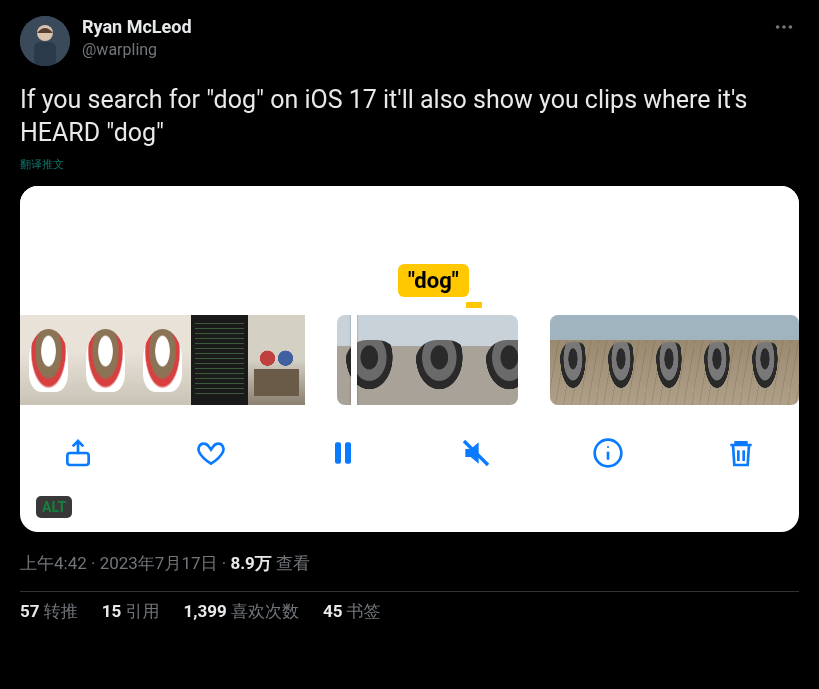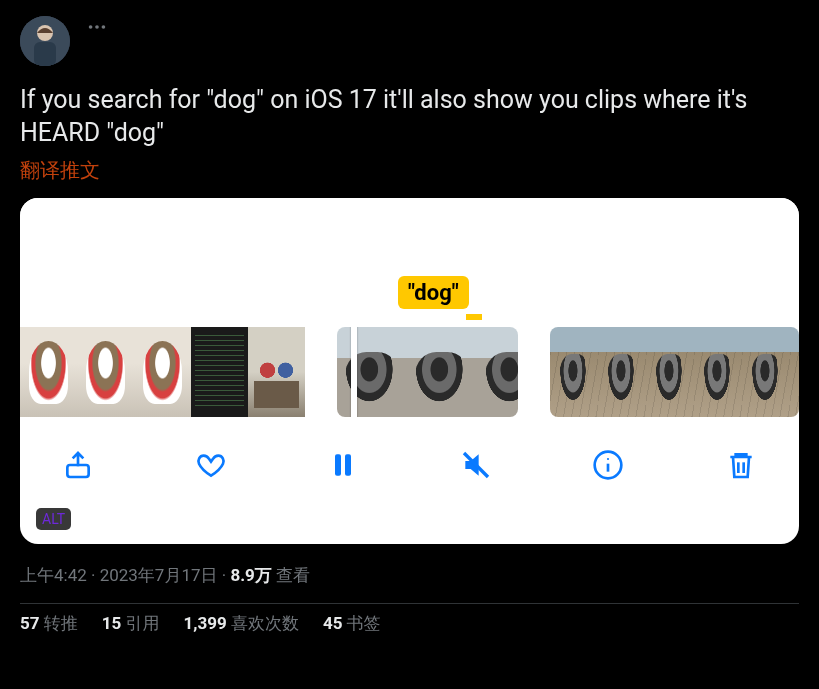--- a/index.html
+++ b/index.html
@@ -36,22 +36,22 @@
     cursor: pointer;
   }
   .tweet-text {
     margin-top: 18px;
     font-size: 25px;
     line-height: 1.3;
     color: #e7e9ea;
     font-weight: 400;
   }
   .translate {
-    color: #c2410c;
-    font-size: 20px;
+    color: #0f766e;
+    font-size: 11px;
     margin-top: 8px;
     cursor: pointer;
   }
   .media-card {
     margin-top: 14px;
     border-radius: 18px;
     background: #fff;
     overflow: hidden;
     width: 100%;
     height: 346px;
@@ -158,22 +158,22 @@
     justify-content: center;
     width: 36px; height: 36px;
   }
   .tb-btn svg { width: 32px; height: 32px; stroke: #0a7aff; fill: none; stroke-width: 2; }
   .tb-btn.pause svg rect { fill: #0a7aff; stroke: none; }
   .alt-badge {
     position: absolute;
     left: 16px;
     bottom: 14px;
     background: rgba(0,0,0,0.78);
-    color: #6d28d9;
-    font-weight: 400;
+    color: #15803d;
+    font-weight: 700;
     font-size: 14px;
     padding: 3px 6px;
     border-radius: 5px;
   }
   .meta {
     margin-top: 20px;
     color: #71767b;
     font-size: 17px;
   }
   .meta .bold { color: #e7e9ea; font-weight: 700; }
@@ -198,20 +198,24 @@
 
   <div class="header">
     <div class="avatar">
       <svg viewBox="0 0 50 50">
         <rect width="50" height="50" fill="#3b4a5a"></rect>
         <circle cx="25" cy="17" r="8" fill="#d9c4b0"></circle>
         <path d="M17 17 q8 -10 16 0" fill="#5a4030"></path>
         <rect x="14" y="26" width="22" height="24" rx="6" fill="#2a3a4a"></rect>
       </svg>
     </div>
+    <div class="names">
+      <div class="display-name">Ryan McLeod</div>
+      <div class="handle">@warpling</div>
+    </div>
     <div class="more">
       <svg width="22" height="22" viewBox="0 0 24 24">
           <circle cx="5" cy="12" r="2" fill="#71767b"></circle>
           <circle cx="12" cy="12" r="2" fill="#71767b"></circle>
           <circle cx="19" cy="12" r="2" fill="#71767b"></circle>
         </svg>
     </div>
   </div>
 
   <div class="tweet-text">If you search for "dog" on iOS 17 it'll also show you clips where it's HEARD "dog"</div>

